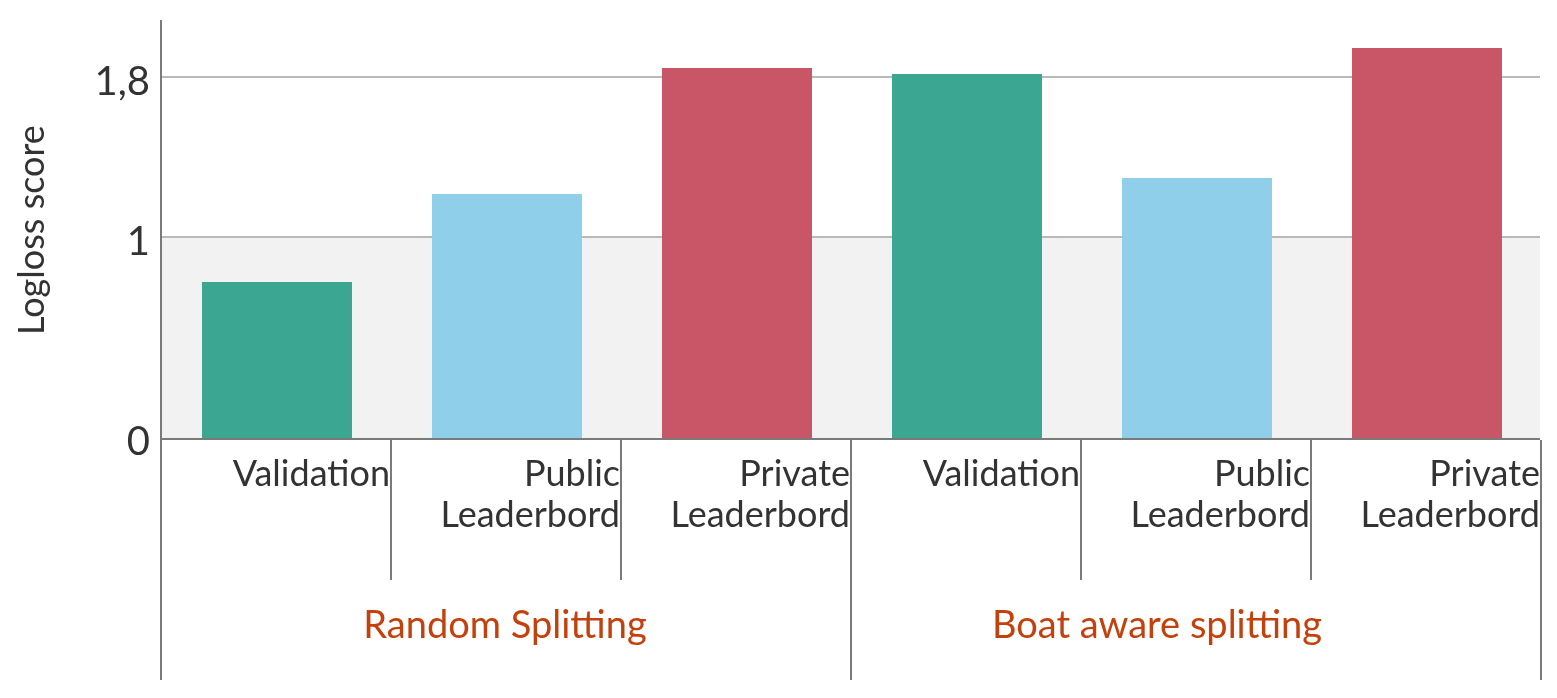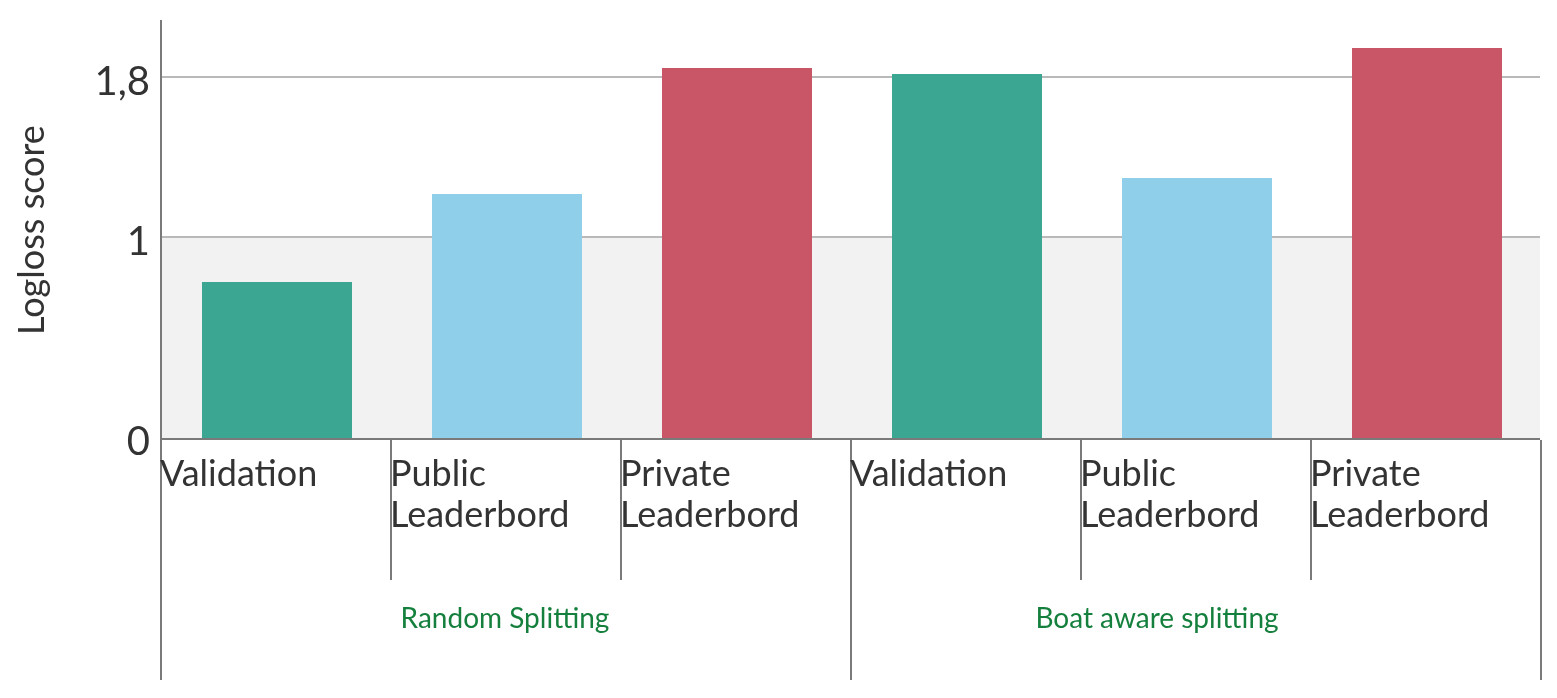--- a/index.html
+++ b/index.html
@@ -88,31 +88,31 @@
   }
   .xgroup-sep {
     position: absolute;
     top: 0;
     width: 0;
     border-left: 2px solid #7a7a7a;
   }
   .xcat {
     position: absolute;
     top: 12px;
-    text-align: left;
+    text-align: right;
     font-size: 36px;
     line-height: 1.15;
     color: #333;
   }
   .xgroup-label {
     position: absolute;
     top: 160px;
     text-align: center;
-    font-size: 28px;
-    color: #15803d;
+    font-size: 38px;
+    color: #c2410c;
   }
 </style>
 </head>
 <body>
 
 <div class="chart-wrap">
 
   <div class="ylabel">
     <span>Logloss score</span>
   </div>

